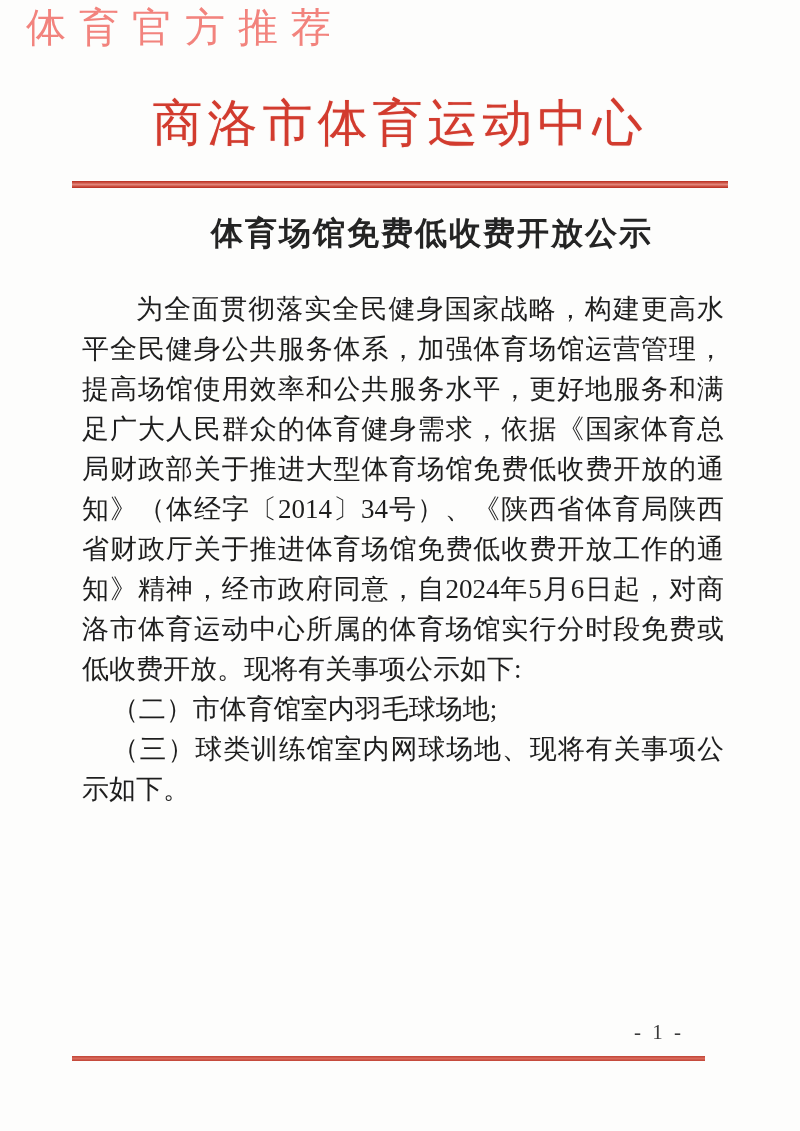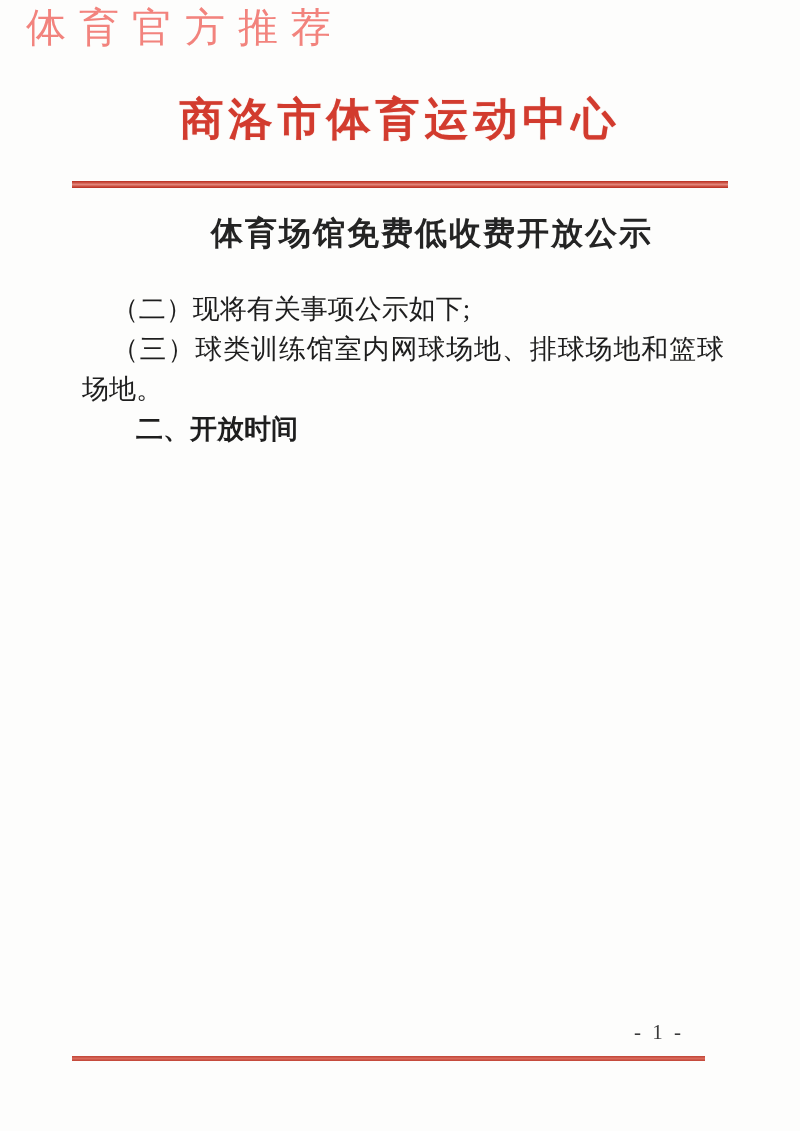--- a/index.html
+++ b/index.html
@@ -31,22 +31,22 @@
     font-family: "Liberation Serif", "DejaVu Serif", serif;
     margin-left: 16px;
   }
   .org-name {
     position: absolute;
     top: 90px;
     left: 0;
     width: 100%;
     margin: 0;
     text-align: center;
-    font-size: 44px;
-    font-weight: bold;
+    font-size: 50px;
+    font-weight: normal;
     color: #d23b2e;
     letter-spacing: 5px;
     white-space: nowrap;
     text-shadow: 0 0 1px rgba(210, 59, 46, 0.45);
   }
   .red-rule {
     position: absolute;
     top: 181px;
     left: 72px;
     width: 656px;
@@ -117,22 +117,22 @@
 
   <div class="watermark">体育官方推荐</div>
 
   <h1 class="org-name">商洛市体育运动中心</h1>
 
   <div class="red-rule"></div>
 
   <h2 class="doc-title">体育场馆免费低收费开放公示</h2>
 
   <main class="content">
-    <p class="list-item">（二）现将有关事项公示如下;</p>
-    <p class="list-item">（三）球类训练馆室内网球场地、排球场地和篮球场地。</p>
-    <p class="heading">二、开放时间</p>
+    <p class="para">为全面贯彻落实全民健身国家战略，构建更高水平全民健身公共服务体系，加强体育场馆运营管理，提高场馆使用效率和公共服务水平，更好地服务和满足广大人民群众的体育健身需求，依据《国家体育总局财政部关于推进大型体育场馆免费低收费开放的通知》（体经字〔2014〕34号）、《陕西省体育局陕西省财政厅关于推进体育场馆免费低收费开放工作的通知》精神，经市政府同意，自2024年5月6日起，对商洛市体育运动中心所属的体育场馆实行分时段免费或低收费开放。现将有关事项公示如下:</p>
+    <p class="list-item">（二）市体育馆室内羽毛球场地;</p>
+    <p class="list-item">（三）球类训练馆室内网球场地、现将有关事项公示如下。</p>
   </main>
 
   <div class="page-number">- 1 -</div>
 
   <div class="bottom-rule"></div>
 
 </div>
 
 </body></html>

